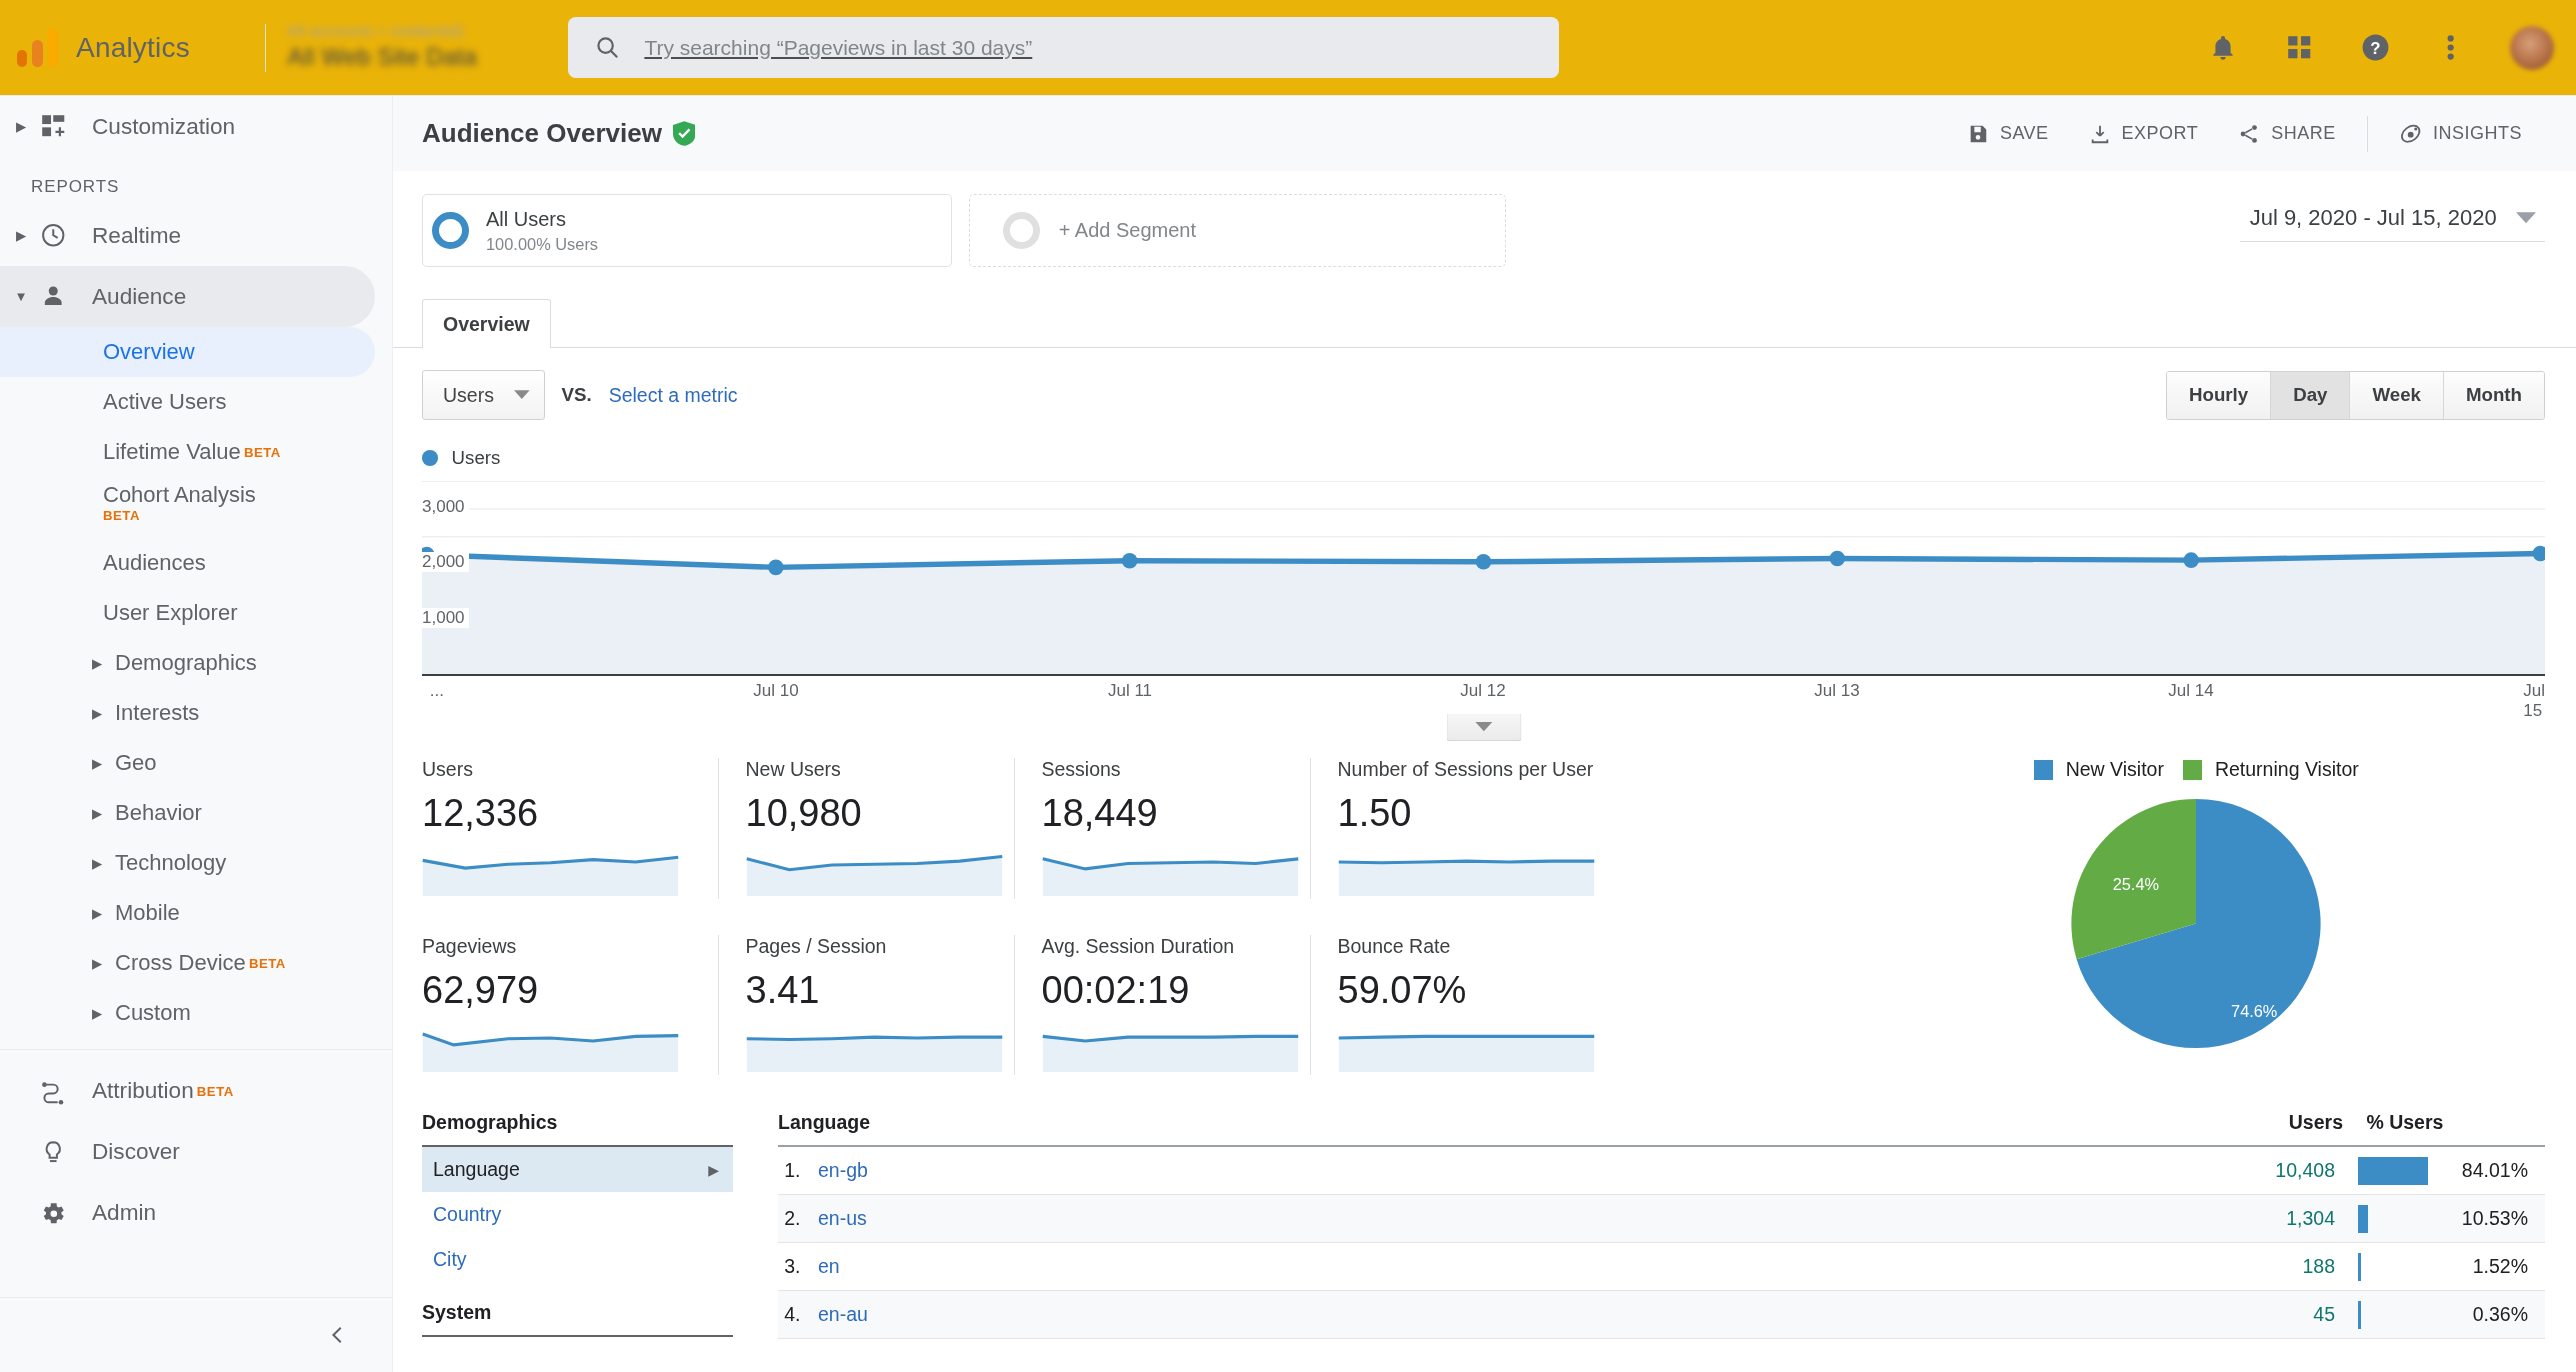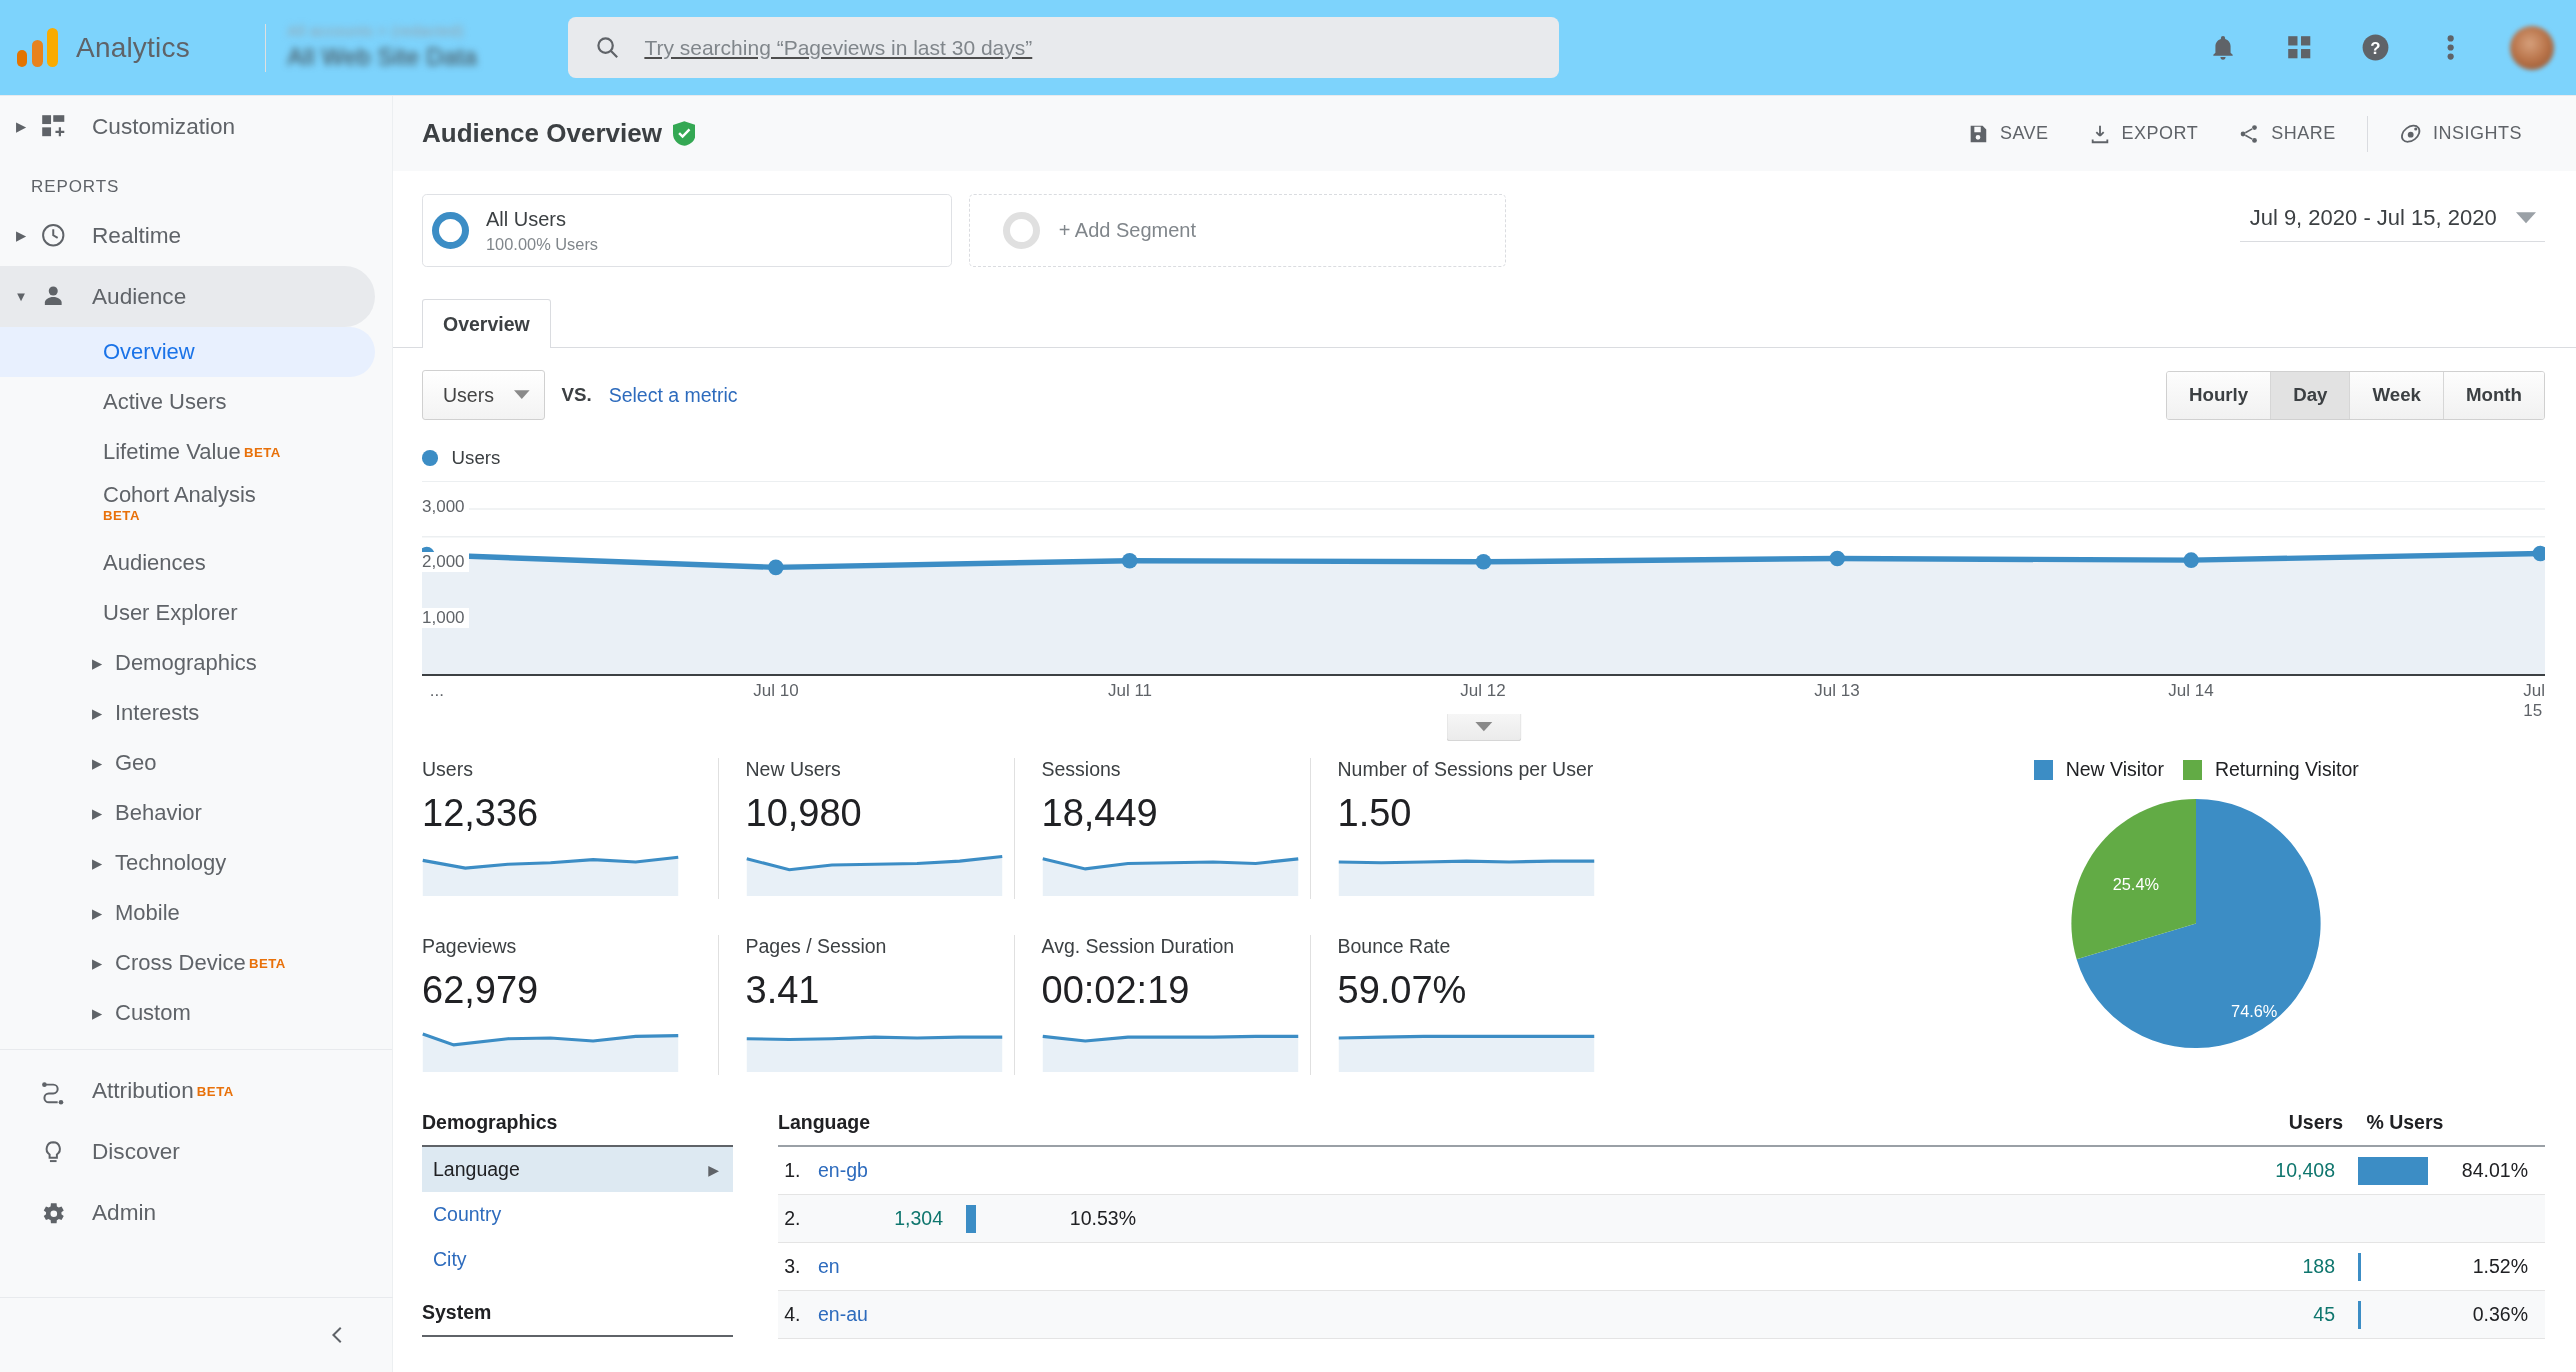--- a/index.html
+++ b/index.html
@@ -7,21 +7,21 @@
     width: 2576px; height: 1372px;
     font-family: "Liberation Sans", sans-serif;
     background: #ffffff;
     color: #4d4d4d;
     overflow: hidden;
   }
 
   
   .topbar {
     position: absolute; top: 0; left: 0; width: 2576px; height: 96px;
-    background: #7dd3fc; display: flex; align-items: center;
+    background: #eab308; display: flex; align-items: center;
     border-bottom: 0.8px solid #e8eaed;
   }
   .logo-wrap { display: flex; align-items: center; padding-left: 17px; width: 257px; }
   .ga-logo { width: 42px; height: 39px; position: relative; margin-right: 17px; }
   .ga-bar { position: absolute; bottom: 0; border-radius: 5.5px; }
   .ga-b1 { left: 0;  width: 10px; height: 17px; background: #E37400; }
   .ga-b2 { left: 15px; width: 11px; height: 27px; background: #E8821E; }
   .ga-b3 { left: 30px; width: 11px; height: 39px; background: #F9AB00; }
   .app-title { font-size: 28px; color: #5f6368; letter-spacing: 0.2px; }
   .divider-v { width: 0.8px; height: 48px; background: #e0e0e0; margin: 0 22px 0 7.8px; }
@@ -662,20 +662,21 @@
           <span class="lr-idx">1.</span>
           <span class="lr-name">en-gb</span>
           <span class="lr-users">10,408</span>
           <span class="lr-bar-cell">
               <span class="lr-bar" style="width: 77px;"></span>
             </span>
           <span class="lr-pct">84.01%</span>
         </div>
         <div class="lang-row">
           <span class="lr-idx">2.</span>
+          <span class="lr-name">en-us</span>
           <span class="lr-users">1,304</span>
           <span class="lr-bar-cell">
               <span class="lr-bar" style="width: 9.7px;"></span>
             </span>
           <span class="lr-pct">10.53%</span>
         </div>
         <div class="lang-row">
           <span class="lr-idx">3.</span>
           <span class="lr-name">en</span>
           <span class="lr-users">188</span>

